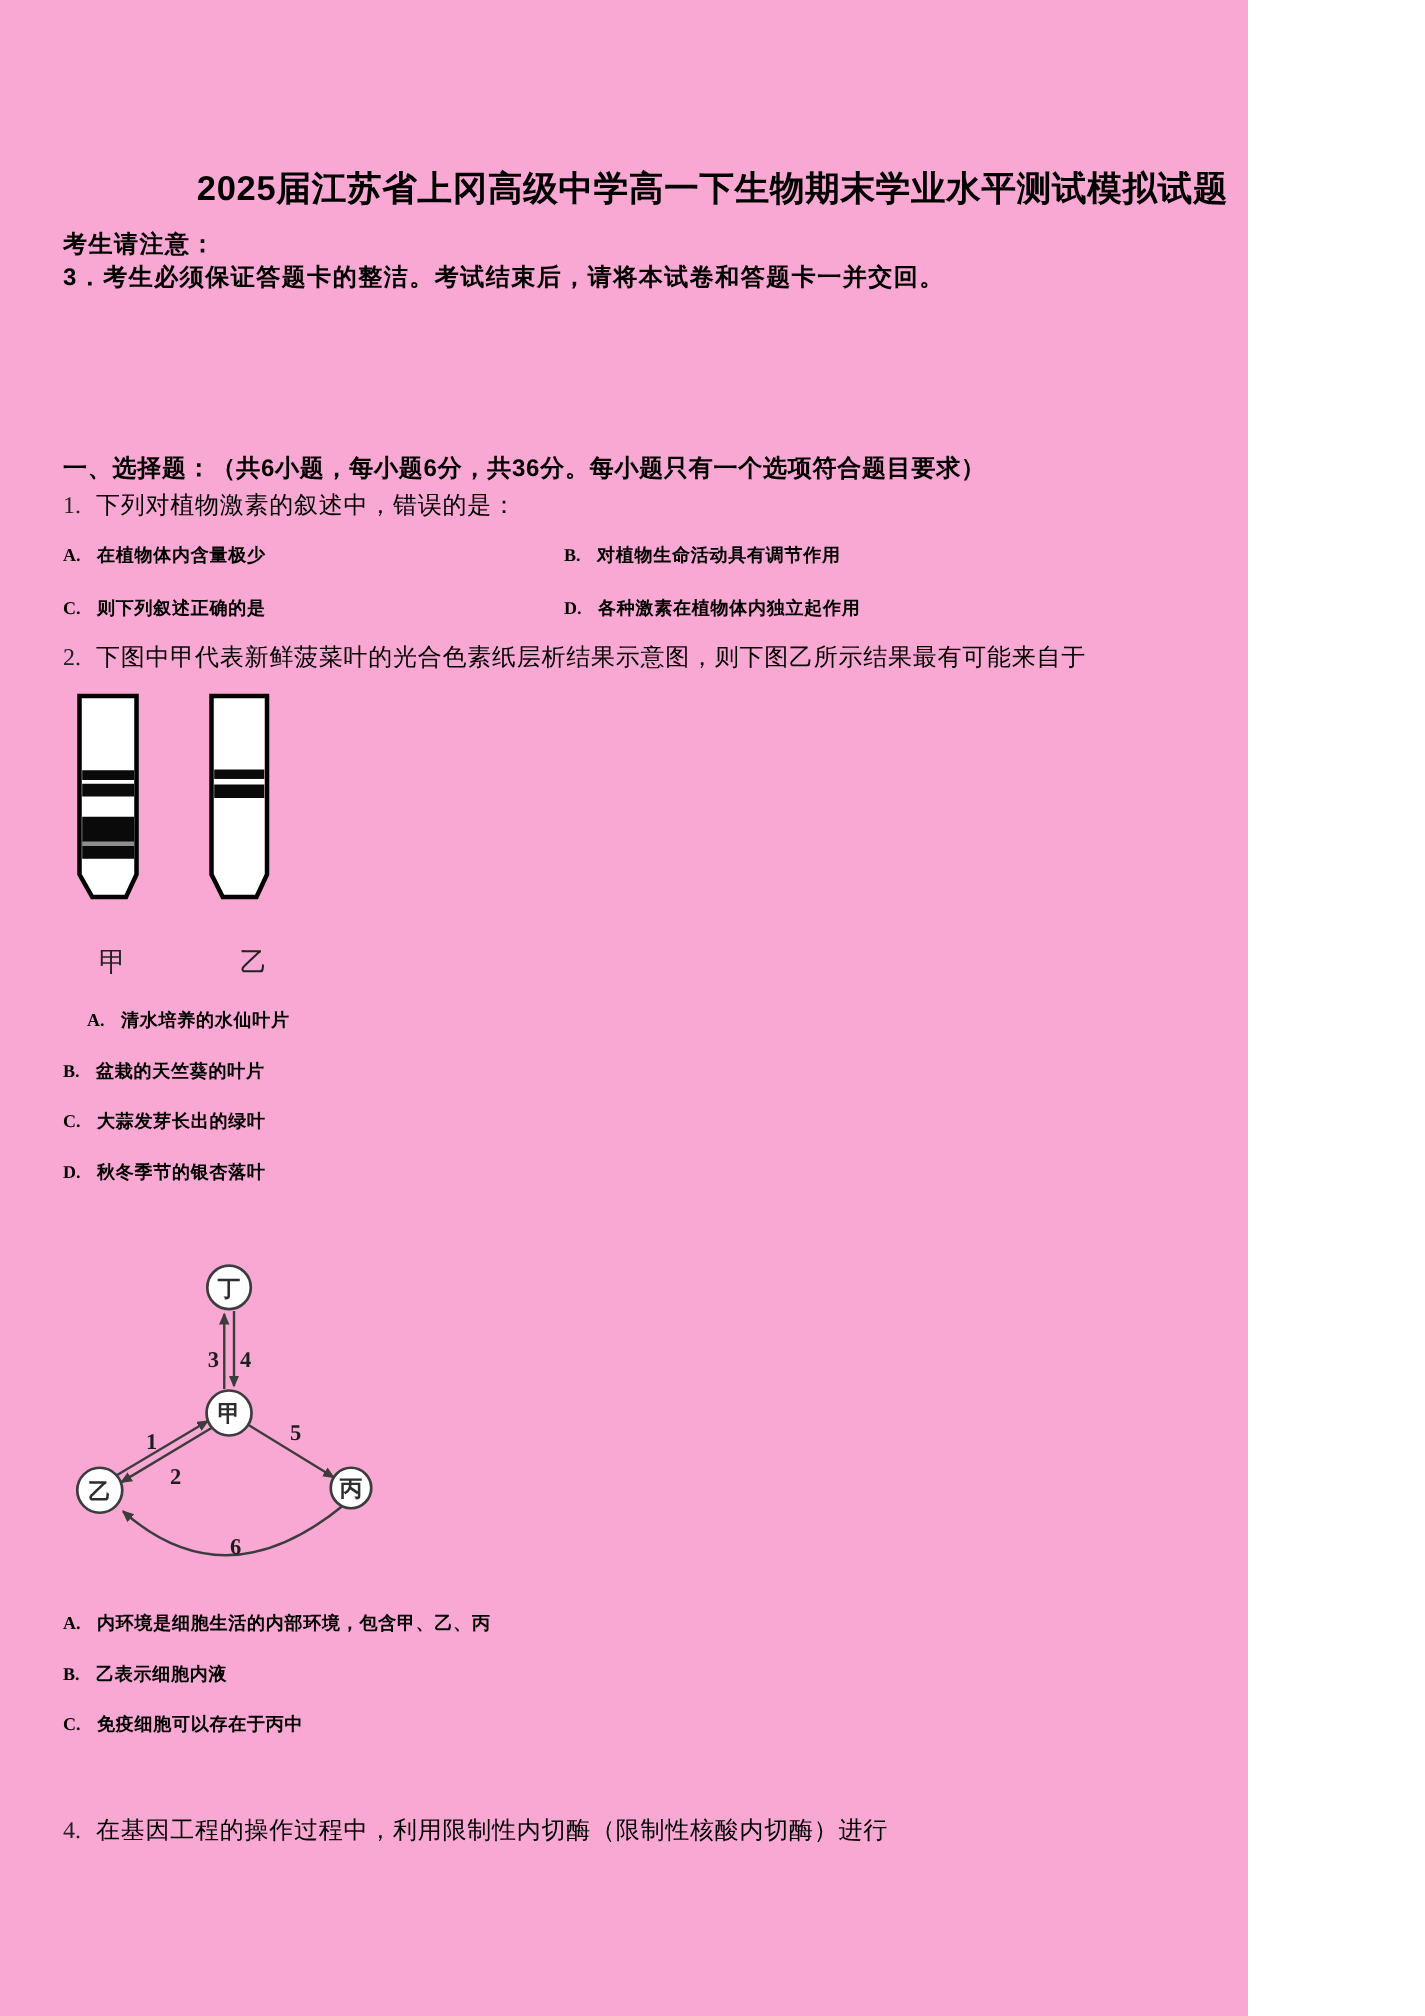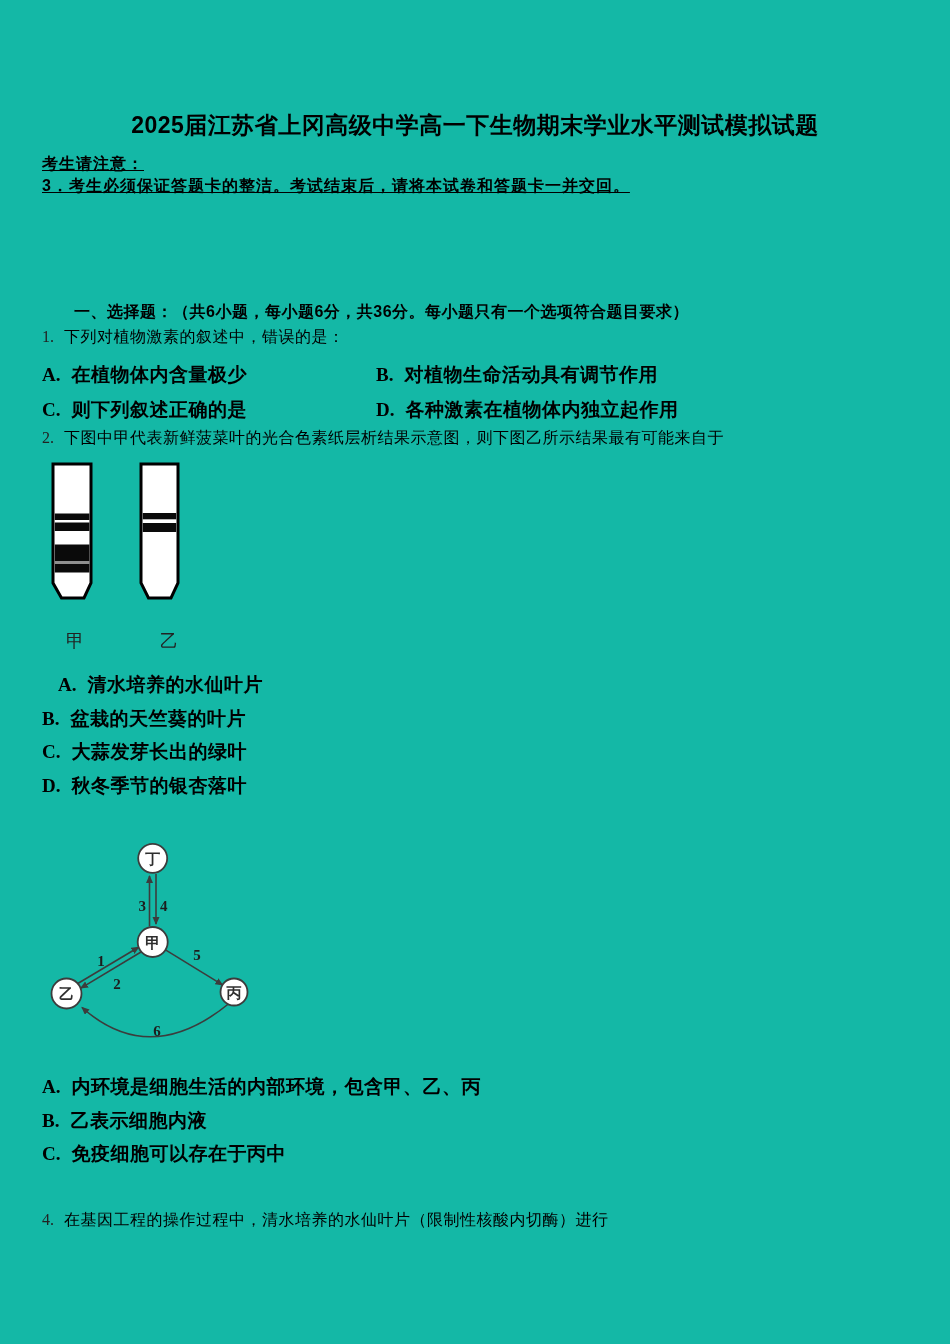--- a/index.html
+++ b/index.html
@@ -1,39 +1,39 @@
 <!DOCTYPE html>
 <html><head>
 <meta charset="utf-8">
 <style>
   html,body{margin:0;padding:0;background:#ffffff;}
   .page{
-    position:relative;width:950px;height:1344px;background:#14b8a6;
+    position:relative;width:832px;height:1344px;background:#f9a8d4;
     font-family:"Liberation Sans",sans-serif;color:#000;overflow:hidden;
   }
   .title{
     position:absolute;left:0;top:110px;width:950px;text-align:center;
     font-size:23px;font-weight:700;letter-spacing:0.5px;white-space:nowrap;
   }
   .notice{
     position:absolute;left:42px;top:153px;width:884px;
-    font-size:16px;font-weight:700;line-height:22px;letter-spacing:1px;text-decoration:underline;
+    font-size:16px;font-weight:700;line-height:22px;letter-spacing:1px;
   }
   .notice p{margin:0;padding:0;}
   .section-heading{
     position:absolute;left:42px;top:302px;font-size:16px;font-weight:700;
-    letter-spacing:0.5px;white-space:nowrap;margin-left:32px;
+    letter-spacing:0.5px;white-space:nowrap;
   }
   .qline{position:absolute;font-size:16px;white-space:nowrap;letter-spacing:0.5px;}
   .qnum{
     font-family:"Liberation Serif",serif;font-weight:400;color:#222;
     margin-right:10px;letter-spacing:0;
   }
   .qtext{font-weight:400;}
-  .opt{position:absolute;font-size:19px;white-space:nowrap;letter-spacing:0.5px;}
+  .opt{position:absolute;font-size:12px;white-space:nowrap;letter-spacing:0.5px;}
   .opt-label{
     font-family:"Liberation Serif",serif;font-weight:700;margin-right:11px;letter-spacing:0;
   }
   .opt-text{font-weight:700;}
   svg.fig{position:absolute;}
   .tube{fill:#ffffff;stroke:#000000;stroke-width:3;}
   .band{fill:#0a0a0a;}
   .band-gap{fill:#8f8f8f;}
   .strip-label{font-family:"Liberation Sans",sans-serif;font-size:18px;fill:#222;text-anchor:middle;}
   .node{fill:#ffffff;stroke:#3c3c3c;stroke-width:1.8;}
@@ -143,16 +143,16 @@
     <span class="opt-label">A.</span><span class="opt-text">内环境是细胞生活的内部环境，包含甲、乙、丙</span>
   </div>
   <div class="opt" style="left:42px;top:1108px">
     <span class="opt-label">B.</span><span class="opt-text">乙表示细胞内液</span>
   </div>
   <div class="opt" style="left:42px;top:1141px">
     <span class="opt-label">C.</span><span class="opt-text">免疫细胞可以存在于丙中</span>
   </div>
 
   <div class="qline" style="left:42px;top:1210px">
-    <span class="qnum">4.</span><span class="qtext">在基因工程的操作过程中，清水培养的水仙叶片（限制性核酸内切酶）进行</span>
+    <span class="qnum">4.</span><span class="qtext">在基因工程的操作过程中，利用限制性内切酶（限制性核酸内切酶）进行</span>
   </div>
 
 </div>
 
 </body></html>

